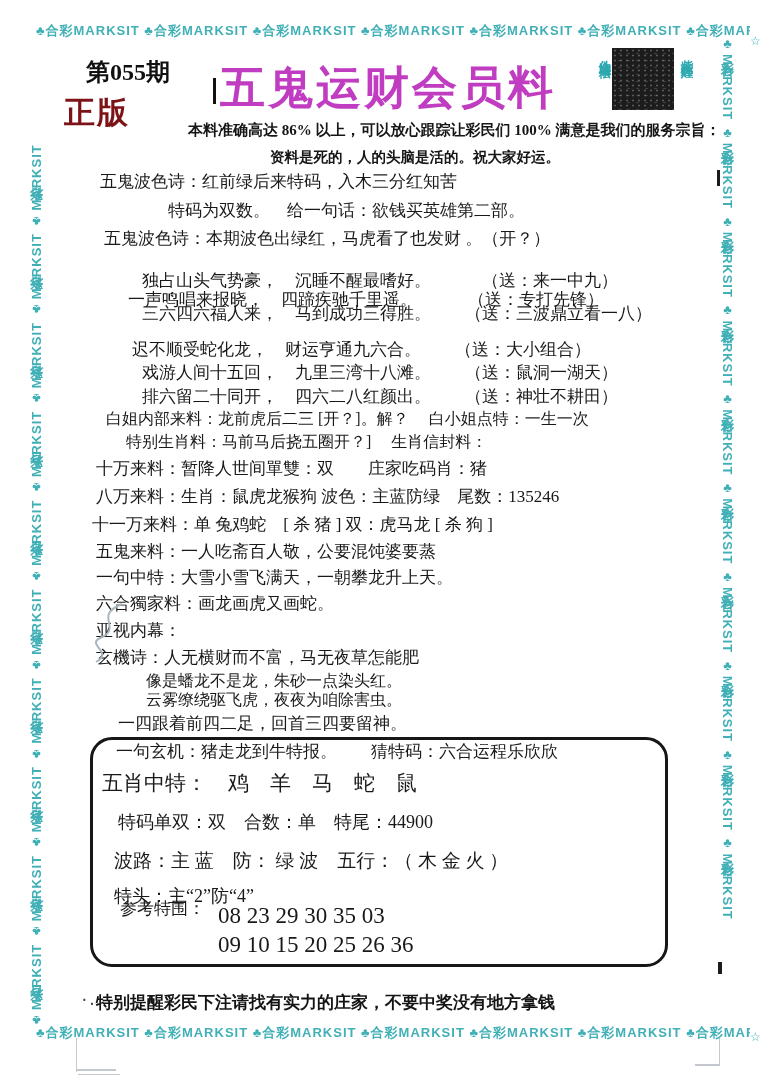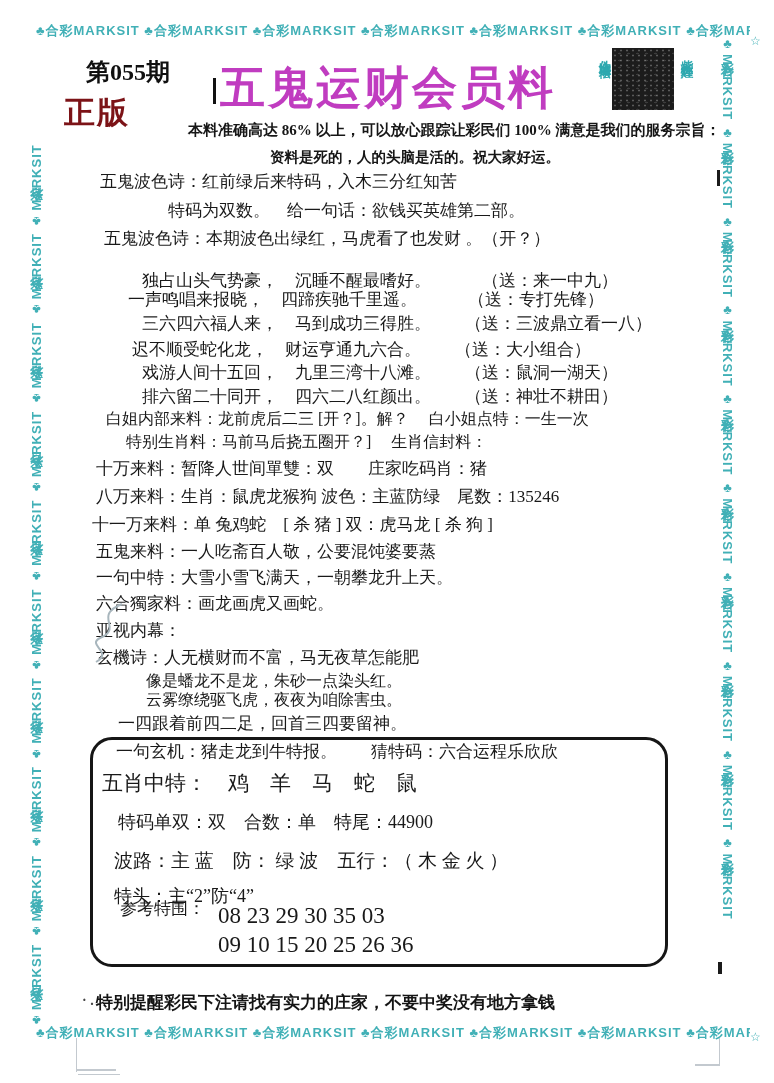--- a/index.html
+++ b/index.html
@@ -68,21 +68,21 @@
   <div class="stamp"></div>
   <div class="stamp-chars" style="left:596px;">伪造赔偿</div>
   <div class="stamp-chars" style="left:678px;">紫光辉煌</div>
 
   <div id="bodyLayer">
       <div class="line" style="left: 100px; top: 172px; font-size: 17px;">五鬼波色诗：红前绿后来特码，入木三分红知苦</div>
       <div class="line" style="left: 168px; top: 201px; font-size: 17px;">特码为双数。　给一句话：欲钱买英雄第二部。</div>
       <div class="line" style="left: 104px; top: 229px; font-size: 17px;">五鬼波色诗：本期波色出绿红，马虎看了也发财 。（开？）</div>
       <div class="line" style="left: 142px; top: 261px; font-size: 17px; margin-top: 10px;">独占山头气势豪，　沉睡不醒最嗜好。　　　（送：来一中九）</div>
       <div class="line" style="left: 128px; top: 290px; font-size: 17px;">一声鸣唱来报晓，　四蹄疾驰千里遥。　　　（送：专打先锋）</div>
-      <div class="line" style="left: 142px; top: 314px; font-size: 17px;">三六四六福人来，　马到成功三得胜。　　（送：三波鼎立看一八）</div>
+      <div class="line" style="left: 142px; top: 304px; font-size: 17px;">三六四六福人来，　马到成功三得胜。　　（送：三波鼎立看一八）</div>
       <div class="line" style="left: 132px; top: 340px; font-size: 17px;">迟不顺受蛇化龙，　财运亨通九六合。　　（送：大小组合）</div>
       <div class="line" style="left: 142px; top: 363px; font-size: 17px;">戏游人间十五回，　九里三湾十八滩。　　（送：鼠洞一湖天）</div>
       <div class="line" style="left: 142px; top: 387px; font-size: 17px;">排六留二十同开，　四六二八红颜出。　　（送：神壮不耕田）</div>
       <div class="line" style="left: 106px; top: 410px; font-size: 16px;">白姐内部来料：龙前虎后二三 [开？]。解？　 白小姐点特：一生一次</div>
       <div class="line" style="left: 126px; top: 433px; font-size: 16px;">特别生肖料：马前马后挠五圈开？]　 生肖信封料：</div>
       <div class="line" style="left: 96px; top: 459px; font-size: 17px;">十万来料：暂降人世间單雙：双　　庄家吃码肖：猪</div>
       <div class="line" style="left: 96px; top: 487px; font-size: 17px;">八万来料：生肖：鼠虎龙猴狗 波色：主蓝防绿　尾数：135246</div>
       <div class="line" style="left: 92px; top: 515px; font-size: 17px;">十一万来料：单 兔鸡蛇　[ 杀 猪 ] 双：虎马龙 [ 杀 狗 ]</div>
       <div class="line" style="left: 96px; top: 542px; font-size: 17px;">五鬼来料：一人吃斋百人敬，公要混饨婆要蒸</div>
       <div class="line" style="left: 96px; top: 568px; font-size: 17px;">一句中特：大雪小雪飞满天，一朝攀龙升上天。</div>

